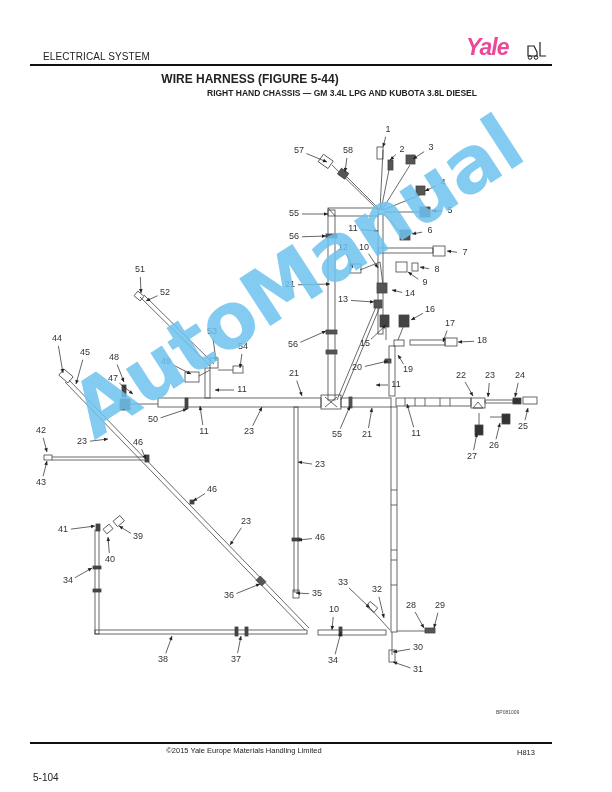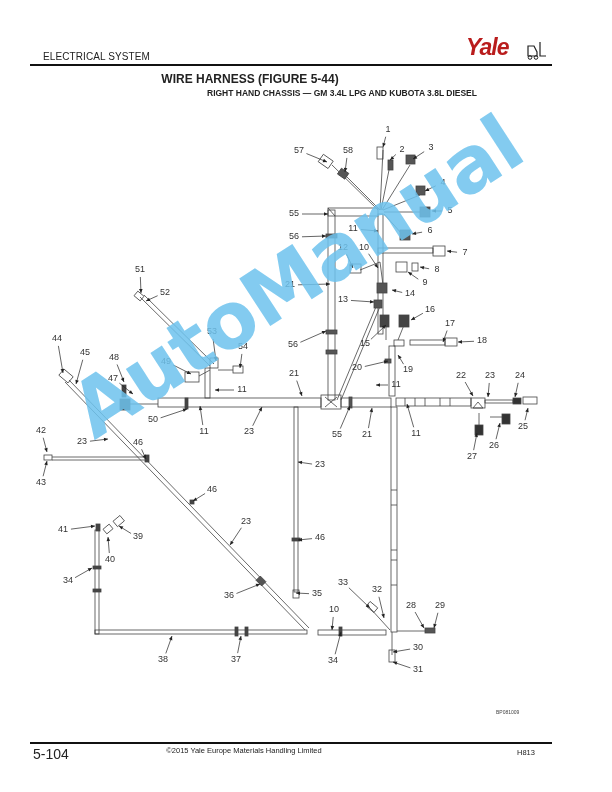--- a/index.html
+++ b/index.html
@@ -1,27 +1,27 @@
 <!DOCTYPE html>
 <html><head>
 <meta charset="utf-8">
 <style>
   html, body { margin:0; padding:0; background:#fff; }
   body { width:612px; height:792px; position:relative; overflow:hidden; font-family:"Liberation Sans", sans-serif; color:#222; }
   .section-title { position:absolute; left:33px; top:51px; font-size:10px; letter-spacing:0.1px;margin-left:10px; }
-  .logo { position:absolute; left:466px; top:34px; font-size:23px; font-weight:bold; font-style:italic; letter-spacing:-1px; color:#b91c1c; }
+  .logo { position:absolute; left:466px; top:34px; font-size:23px; font-weight:bold; font-style:italic; letter-spacing:-1px; color:#ec4899; }
   .logo-mark { position:absolute; left:525px; top:40px; width:22px; height:20px; }
   .header-rule { position:absolute; left:30px; top:64px; width:522px; height:2px; background:#111; }
   .fig-title { position:absolute; left:0; width:500px; top:72px; text-align:center; font-size:12px; font-weight:bold; }
   .fig-sub { position:absolute; left:0; width:612px; top:88px; text-align:center; font-size:8.5px; font-weight:bold;padding-left:36px; }
   .diagram { position:absolute; left:0; top:0; width:612px; height:792px; }
   .lbl { font-family:"Liberation Sans", sans-serif; font-size:9px; fill:#333; }
   .bp { position:absolute; left:496px; top:709px; font-size:5px; color:#444; }
   .footer-rule { position:absolute; left:30px; top:742px; width:522px; height:2px; background:#111; }
-  .page-num { position:absolute; left:33px; top:746px; font-size:14px; }
+  .page-num { position:absolute; left:33px; top:772px; font-size:10px; }
   .copyright { position:absolute; left:0; width:488px; top:746px; text-align:center; font-size:7.5px; }
   .model { position:absolute; left:505px; top:748px; font-size:7.5px;margin-left:12px; }
   .watermark { position:absolute; left:55px; top:380px; font-size:78px; font-weight:bold; color:#6ec3ee; opacity:0.85; transform:rotate(-33deg); transform-origin:left top; white-space:nowrap; font-family:"DejaVu Sans", sans-serif; letter-spacing:-1px; pointer-events:none; }
 </style>
 </head>
 <body>
 
 <div class="section-title">ELECTRICAL SYSTEM</div>
 <div class="logo">Yale</div>
 <svg class="logo-mark" viewBox="0 0 22 20">

